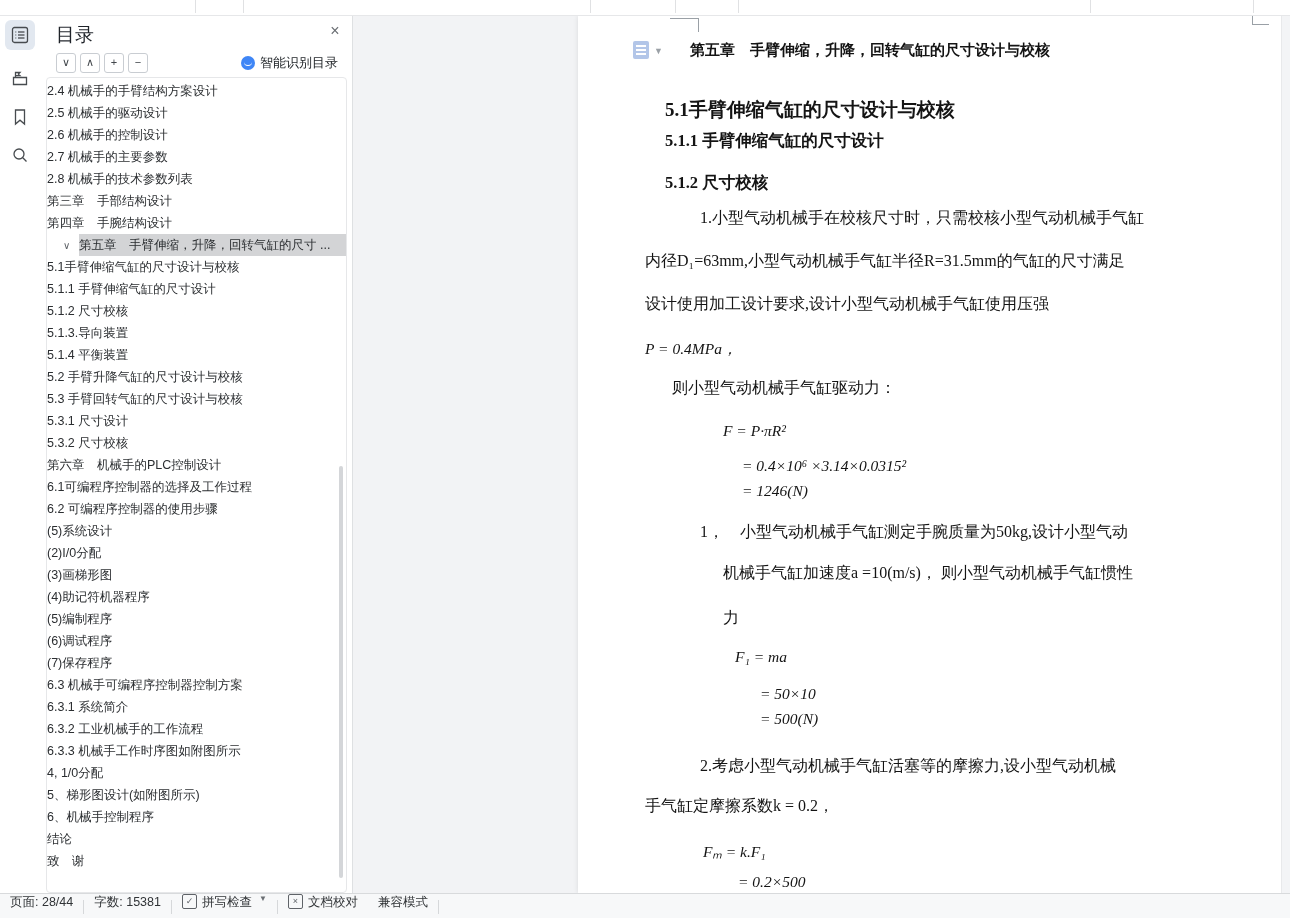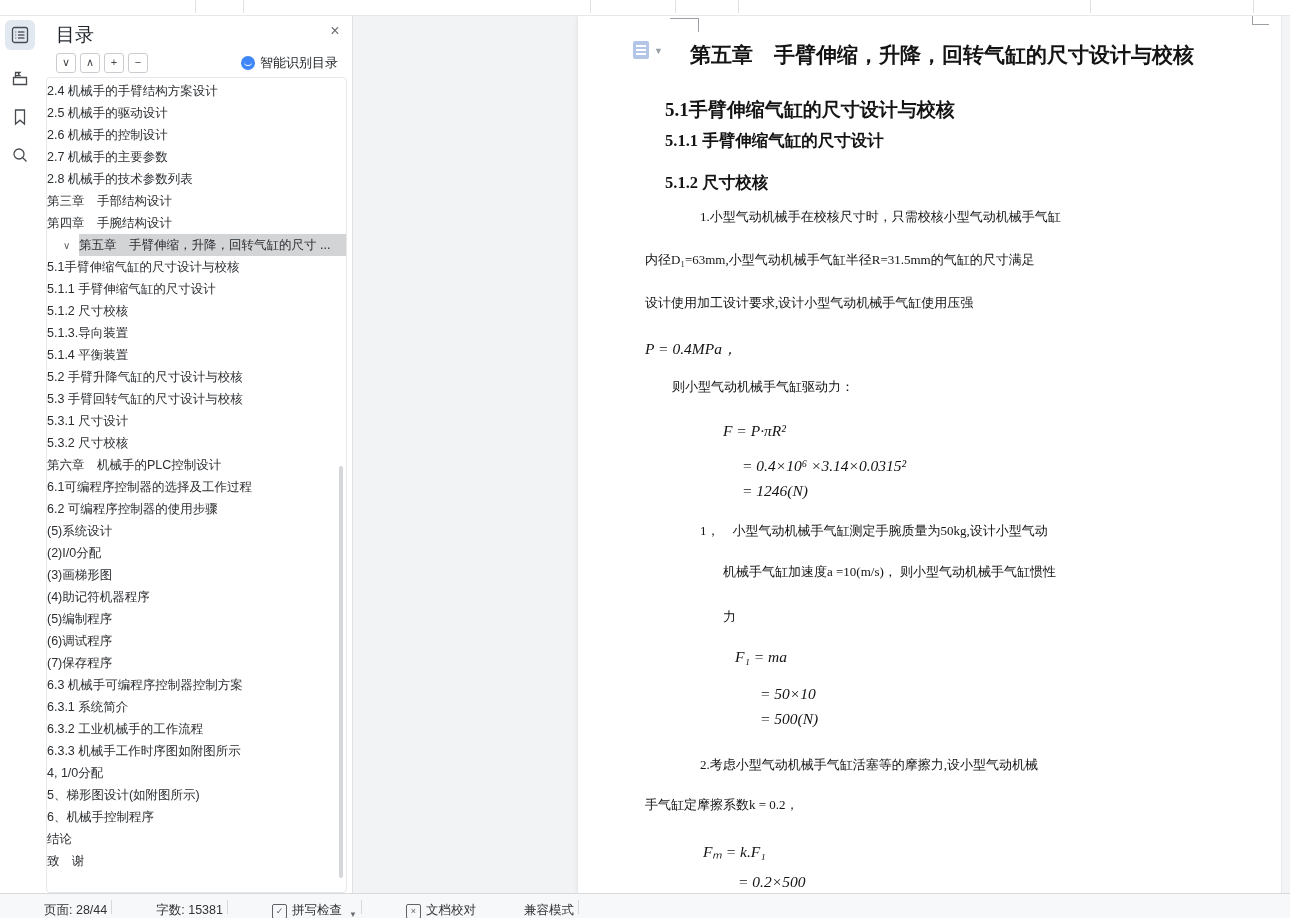--- a/index.html
+++ b/index.html
@@ -49,29 +49,29 @@
   .cropmark-tl{position:absolute;left:92px;top:2px;width:28px;height:13px;
                border-top:1px solid #9aa0a6;border-right:1px solid #9aa0a6;}
   .cropmark-tr{position:absolute;left:674px;top:0;width:16px;height:8px;
                border-left:1px solid #9aa0a6;border-bottom:1px solid #9aa0a6;}
   .margin-ico{position:absolute;left:55px;top:25px;width:16px;height:18px;background:#b3c6e8;
               border-radius:2px;}
   .margin-ico::before{content:"";position:absolute;left:3px;top:4px;width:10px;height:1.5px;
               background:#fff;box-shadow:0 4px 0 #fff, 0 8px 0 #fff;}
   .margin-caret{position:absolute;left:76px;top:30px;font-size:9px;color:#9aa0a6;}
   .dline{position:absolute;white-space:pre;color:#141414;font-family:"Liberation Serif", serif;}
-  .h1{font-size:21px;font-weight:bold;}
+  .h1{font-size:15px;font-weight:bold;}
   .h2{font-size:19px;font-weight:bold;}
   .h3{font-size:16.5px;font-weight:bold;}
-  .bodyln{font-size:13px;}
+  .bodyln{font-size:16px;}
   .fx{font-size:15.5px;font-style:italic;}
   
   .status-bar{position:absolute;left:0;top:893px;width:1290px;height:25px;background:#f7f8f9;
               border-top:1px solid #d8dadc;display:flex;align-items:center;font-size:12.5px;color:#303336;}
-  .sb-item{display:flex;align-items:flex-end;gap:5px;padding:0 4px;height:100%;margin-left:40px;}
+  .sb-item{display:flex;align-items:flex-start;gap:5px;padding:0 10px;height:100%;}
   .sb-sep{width:1px;height:14px;background:#d6d8da;}
   .sb-box{width:13px;height:13px;border:1px solid #5f6368;border-radius:2px;font-size:9px;
           line-height:12px;text-align:center;color:#5f6368;}
   .sb-caret{font-size:8px;color:#6b6f74;margin-left:2px;}
 </style>
 </head>
 <body>
 
 <div class="ribbon-sliver">
   <div class="ribbon-sep" style="left:195px"></div>

